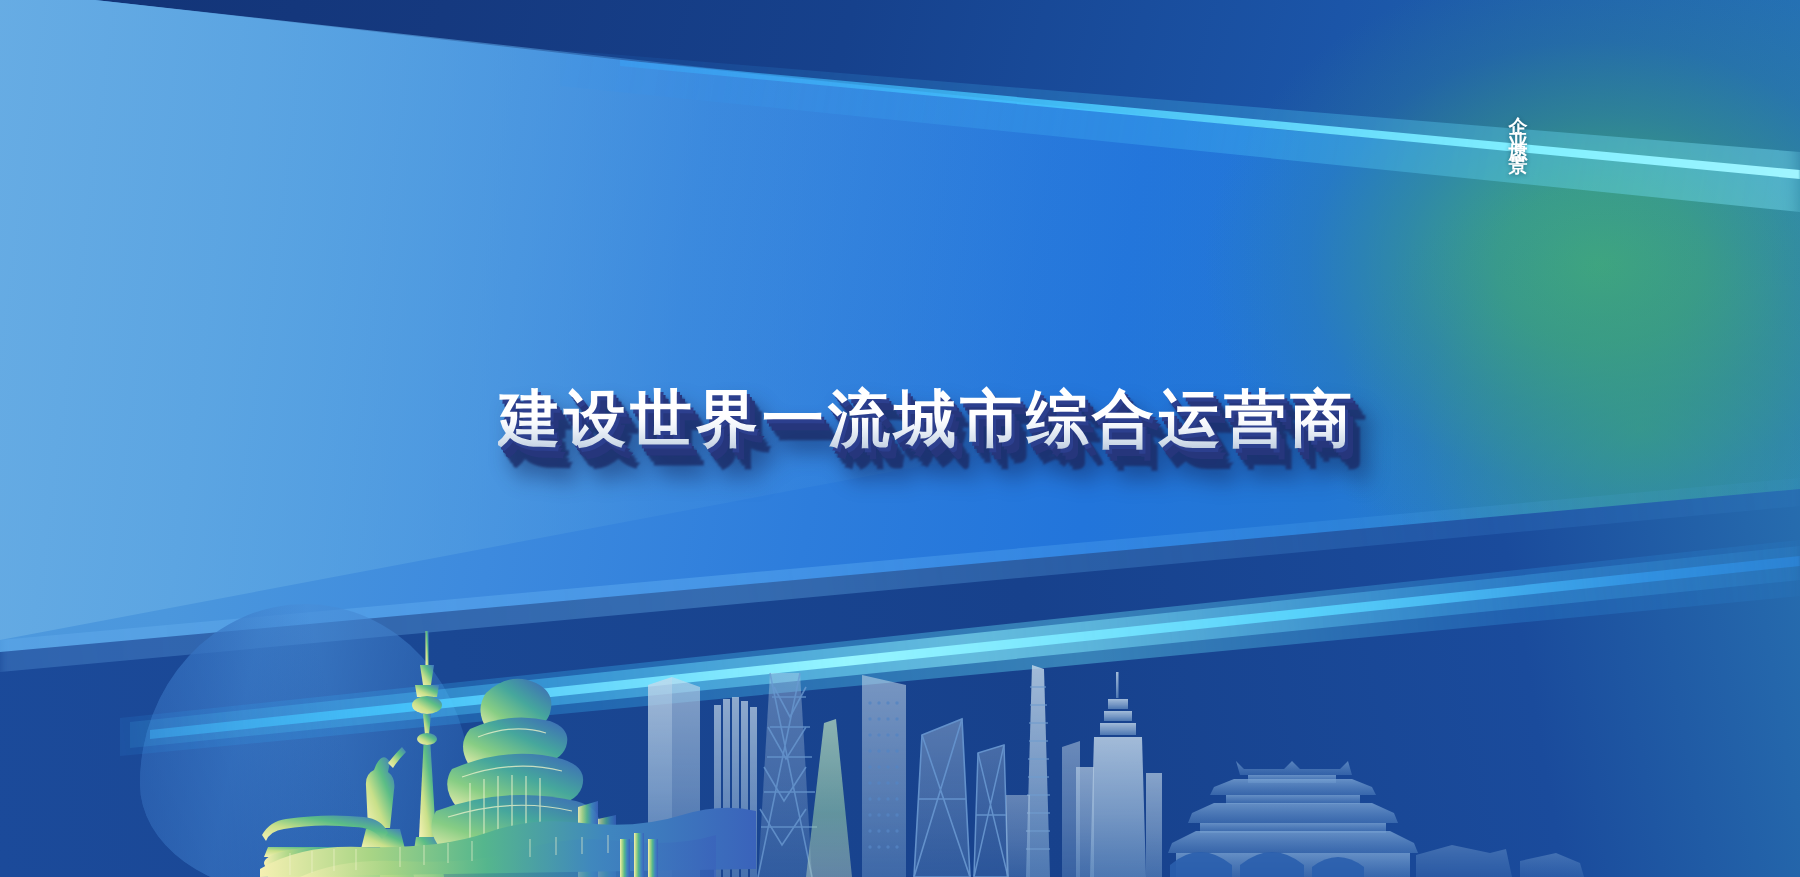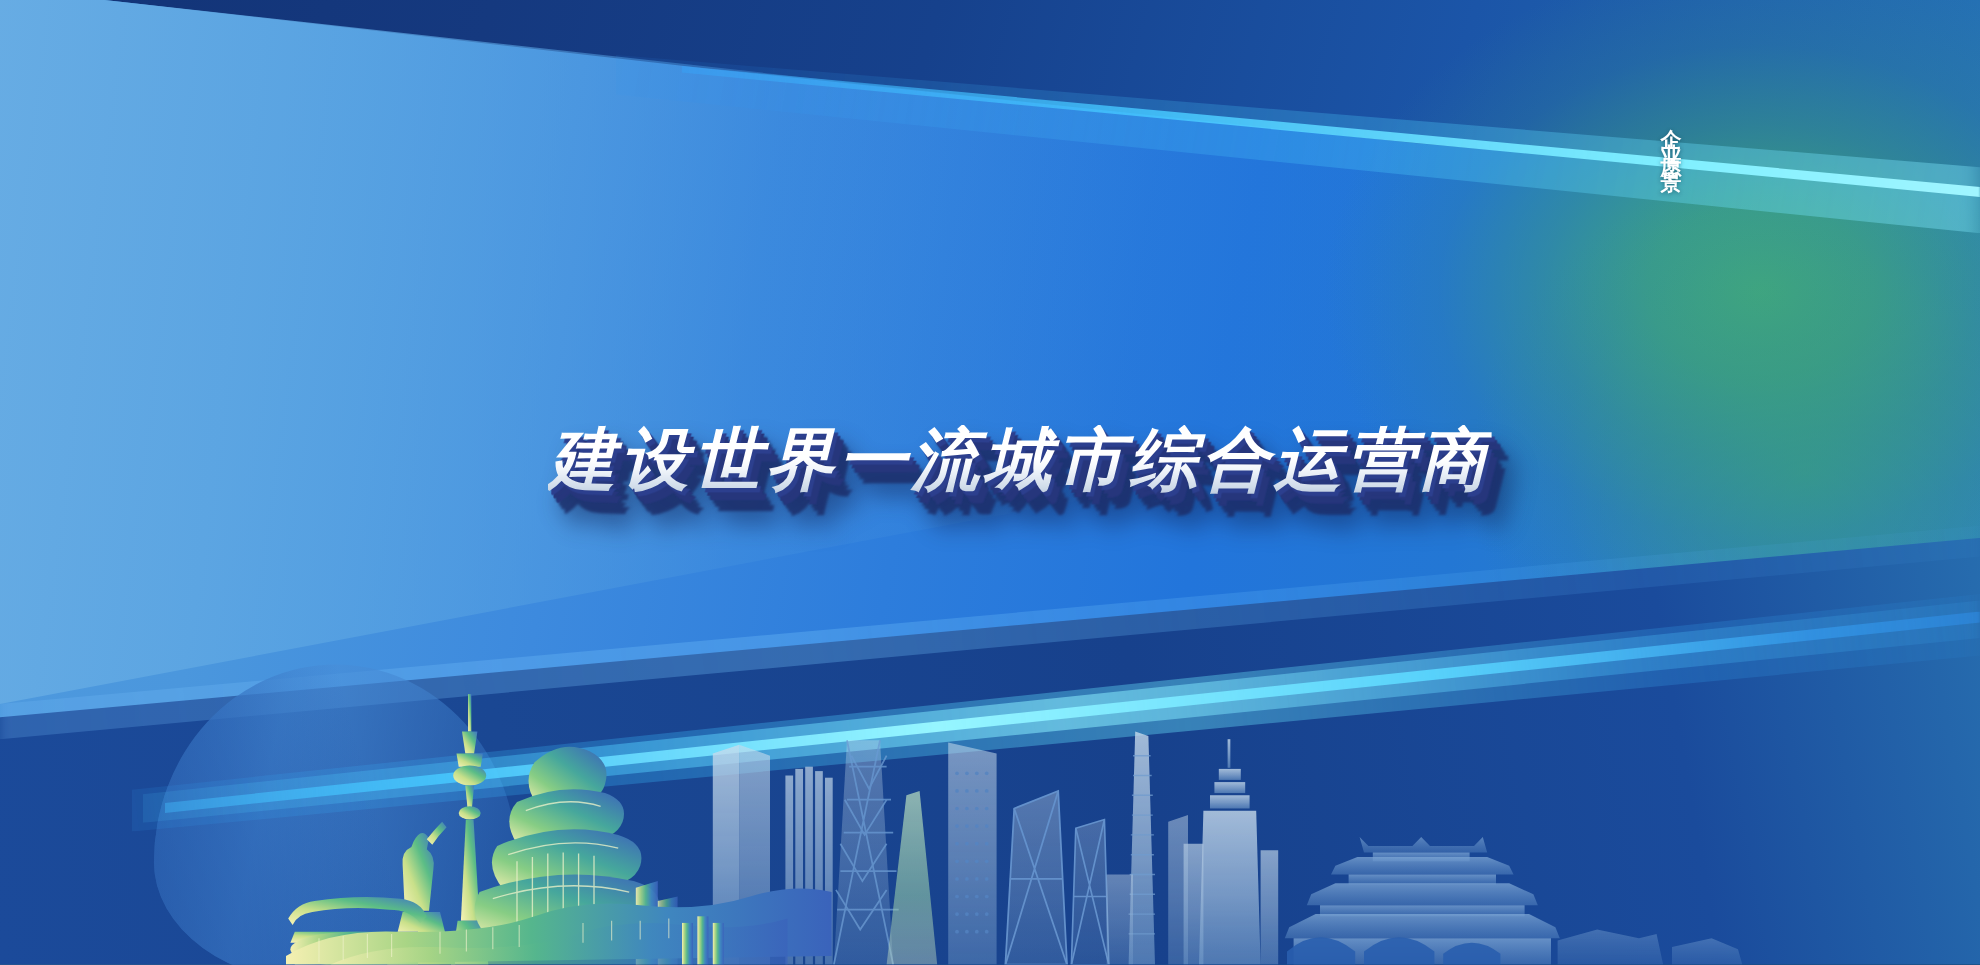--- a/index.html
+++ b/index.html
@@ -195,21 +195,20 @@
     text-shadow: 0 1px 4px rgba(0,40,60,0.45);
   }
 
   
   #title {
     position: absolute;
     left: 498px;
     top: 386px;
     font-size: 62px;
     font-weight: 800;
-    font-style: italic;
     letter-spacing: 4px;
     line-height: 1.05;
     white-space: nowrap;
     color: #ffffff;
     background: linear-gradient(180deg,
       #ffffff 0%, #ffffff 48%, #f2f6fb 62%, #cfdbe9 88%, #b9c8dc 100%);
     -webkit-background-clip: text;
     background-clip: text;
     -webkit-text-fill-color: transparent;
     text-shadow: none;

